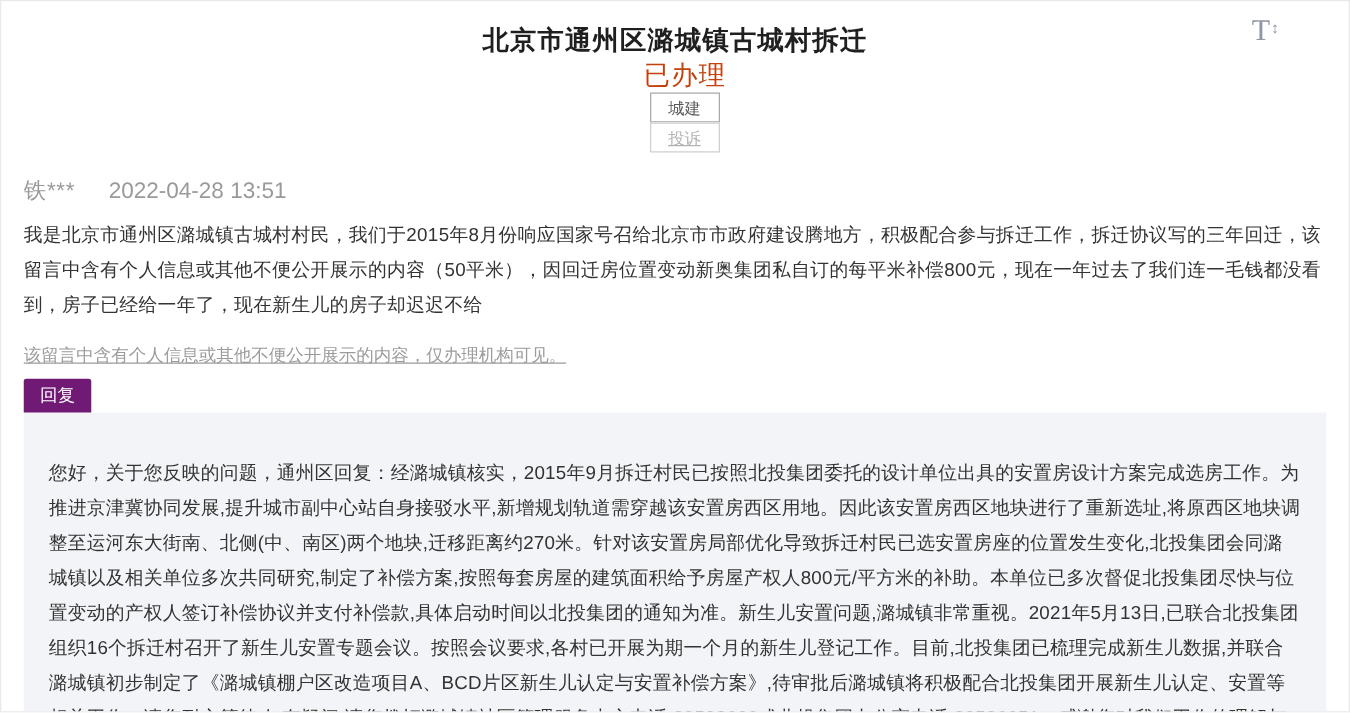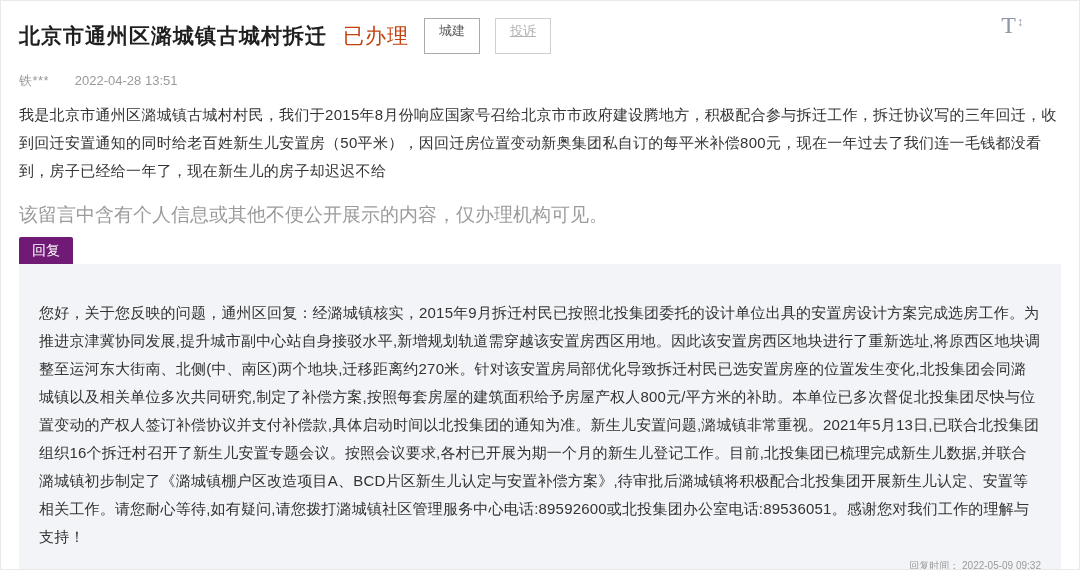--- a/index.html
+++ b/index.html
@@ -14,41 +14,42 @@
     font-family: "Liberation Sans", "DejaVu Sans", sans-serif;
     color: #333;
   }
   .inner { padding: 0 18px; }
 
   
   .header-row {
     display: flex;
     align-items: center;
     padding-top: 17px;
+    flex-direction: column;
   }
   .post-title {
     font-size: 21px;
     font-weight: bold;
     color: #1f1f1f;
     letter-spacing: 1px;
   }
   .status-badge {
     margin-left: 16px;
     font-size: 21px;
     color: #c2410c;
     letter-spacing: 1px;
   }
   .tag {
     display: inline-block;
     margin-left: 15px;
     border: 1px solid #a9a9a9;
     color: #5a5a5a;
     font-size: 13px;
     line-height: 1;
-    padding: 5px 14px 16px;
+    padding: 5px 14px 4px;
     background: #fff;
     cursor: pointer;
   }
   .tag.secondary {
     border-color: #cfcfcf;
     color: #b3b3b3;
     text-decoration: underline;
   }
   .font-size-control {
     position: absolute;
@@ -68,39 +69,40 @@
   .font-size-control .updown {
     font-size: 12px;
     line-height: 1;
     margin-top: 3px;
     margin-left: 1px;
   }
 
   
   .meta-row {
     margin-top: 18px;
-    font-size: 13px;
+    font-size: 18px;
     color: #9a9a9a;
   }
   .meta-row .author { letter-spacing: 0.5px; }
   .meta-row .date { margin-left: 22px; }
 
   
   .post-body {
     margin-top: 11px;
     font-size: 15px;
     line-height: 28px;
     color: #333;
     letter-spacing: 0.3px;
   }
 
   .privacy-note {
     margin-top: 17px;
-    font-size: 19px;
+    font-size: 14px;
     color: #9b9b9b;
+    text-decoration: underline;
   }
 
   
   .reply-button {
     display: inline-block;
     margin-top: 9px;
     background: #701a75;
     color: #fff;
     font-size: 14px;
     line-height: 1;
@@ -152,21 +154,21 @@
       <span class="status-badge">已办理</span>
       <span class="tag">城建</span>
       <span class="tag secondary">投诉</span>
     </div>
 
     <div class="meta-row">
       <span class="author">铁***</span>
       <span class="date">2022-04-28 13:51</span>
     </div>
 
-    <div class="post-body">我是北京市通州区潞城镇古城村村民，我们于2015年8月份响应国家号召给北京市市政府建设腾地方，积极配合参与拆迁工作，拆迁协议写的三年回迁，收到回迁安置通知的同时给老百姓新生儿安置房（50平米），因回迁房位置变动新奥集团私自订的每平米补偿800元，现在一年过去了我们连一毛钱都没看到，房子已经给一年了，现在新生儿的房子却迟迟不给</div>
+    <div class="post-body">我是北京市通州区潞城镇古城村村民，我们于2015年8月份响应国家号召给北京市市政府建设腾地方，积极配合参与拆迁工作，拆迁协议写的三年回迁，该留言中含有个人信息或其他不便公开展示的内容（50平米），因回迁房位置变动新奥集团私自订的每平米补偿800元，现在一年过去了我们连一毛钱都没看到，房子已经给一年了，现在新生儿的房子却迟迟不给</div>
 
     <div class="privacy-note">该留言中含有个人信息或其他不便公开展示的内容，仅办理机构可见。</div>
 
     <button class="reply-button">回复</button>
 
     <div class="reply-panel">
       <div class="reply-body">您好，关于您反映的问题，通州区回复：经潞城镇核实，2015年9月拆迁村民已按照北投集团委托的设计单位出具的安置房设计方案完成选房工作。为推进京津冀协同发展,提升城市副中心站自身接驳水平,新增规划轨道需穿越该安置房西区用地。因此该安置房西区地块进行了重新选址,将原西区地块调整至运河东大街南、北侧(中、南区)两个地块,迁移距离约270米。针对该安置房局部优化导致拆迁村民已选安置房座的位置发生变化,北投集团会同潞城镇以及相关单位多次共同研究,制定了补偿方案,按照每套房屋的建筑面积给予房屋产权人800元/平方米的补助。本单位已多次督促北投集团尽快与位置变动的产权人签订补偿协议并支付补偿款,具体启动时间以北投集团的通知为准。新生儿安置问题,潞城镇非常重视。2021年5月13日,已联合北投集团组织16个拆迁村召开了新生儿安置专题会议。按照会议要求,各村已开展为期一个月的新生儿登记工作。目前,北投集团已梳理完成新生儿数据,并联合潞城镇初步制定了《潞城镇棚户区改造项目A、BCD片区新生儿认定与安置补偿方案》,待审批后潞城镇将积极配合北投集团开展新生儿认定、安置等相关工作。请您耐心等待,如有疑问,请您拨打潞城镇社区管理服务中心电话:89592600或北投集团办公室电话:89536051。感谢您对我们工作的理解与支持！</div>
       <div class="reply-time">
         <span>回复时间：</span>
         <span>2022-05-09 09:32</span>

